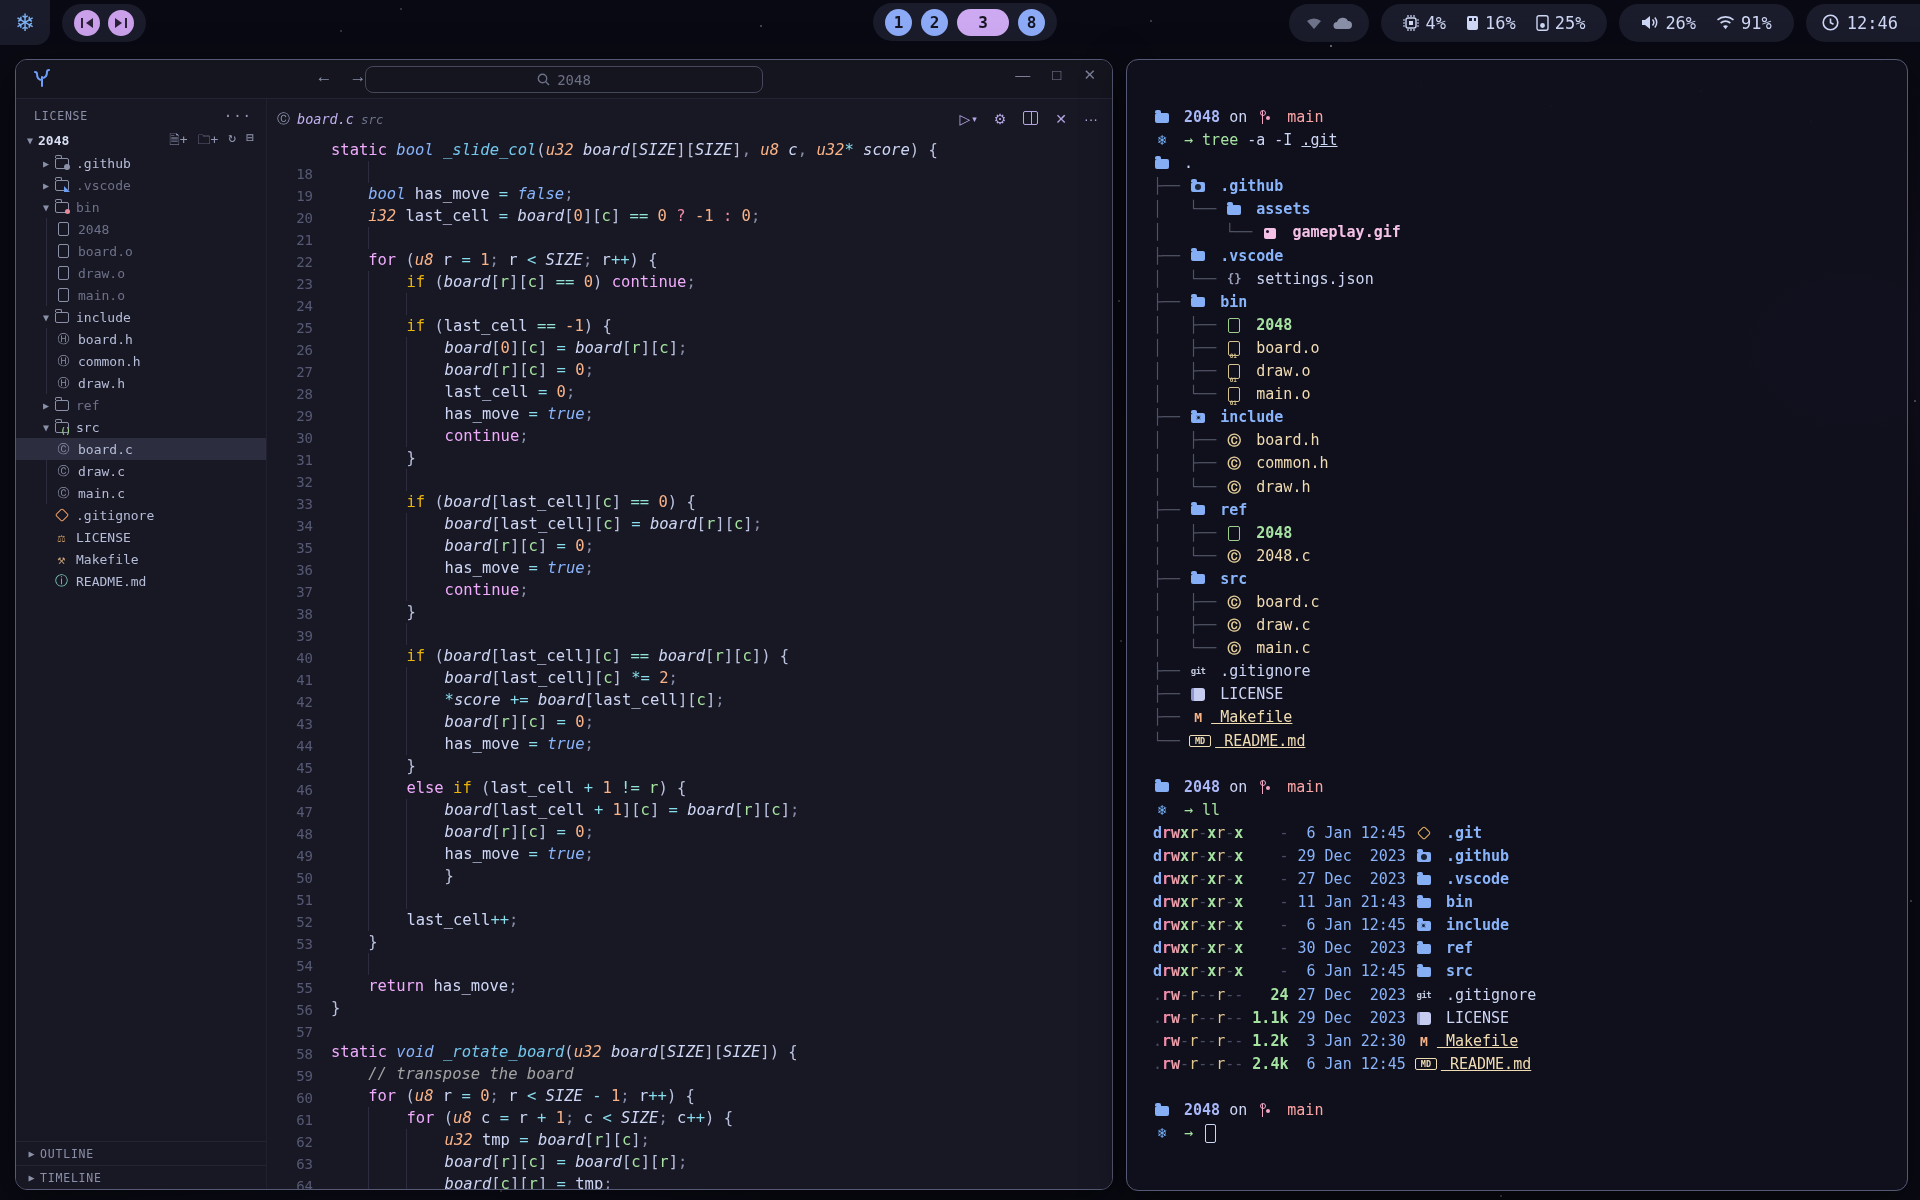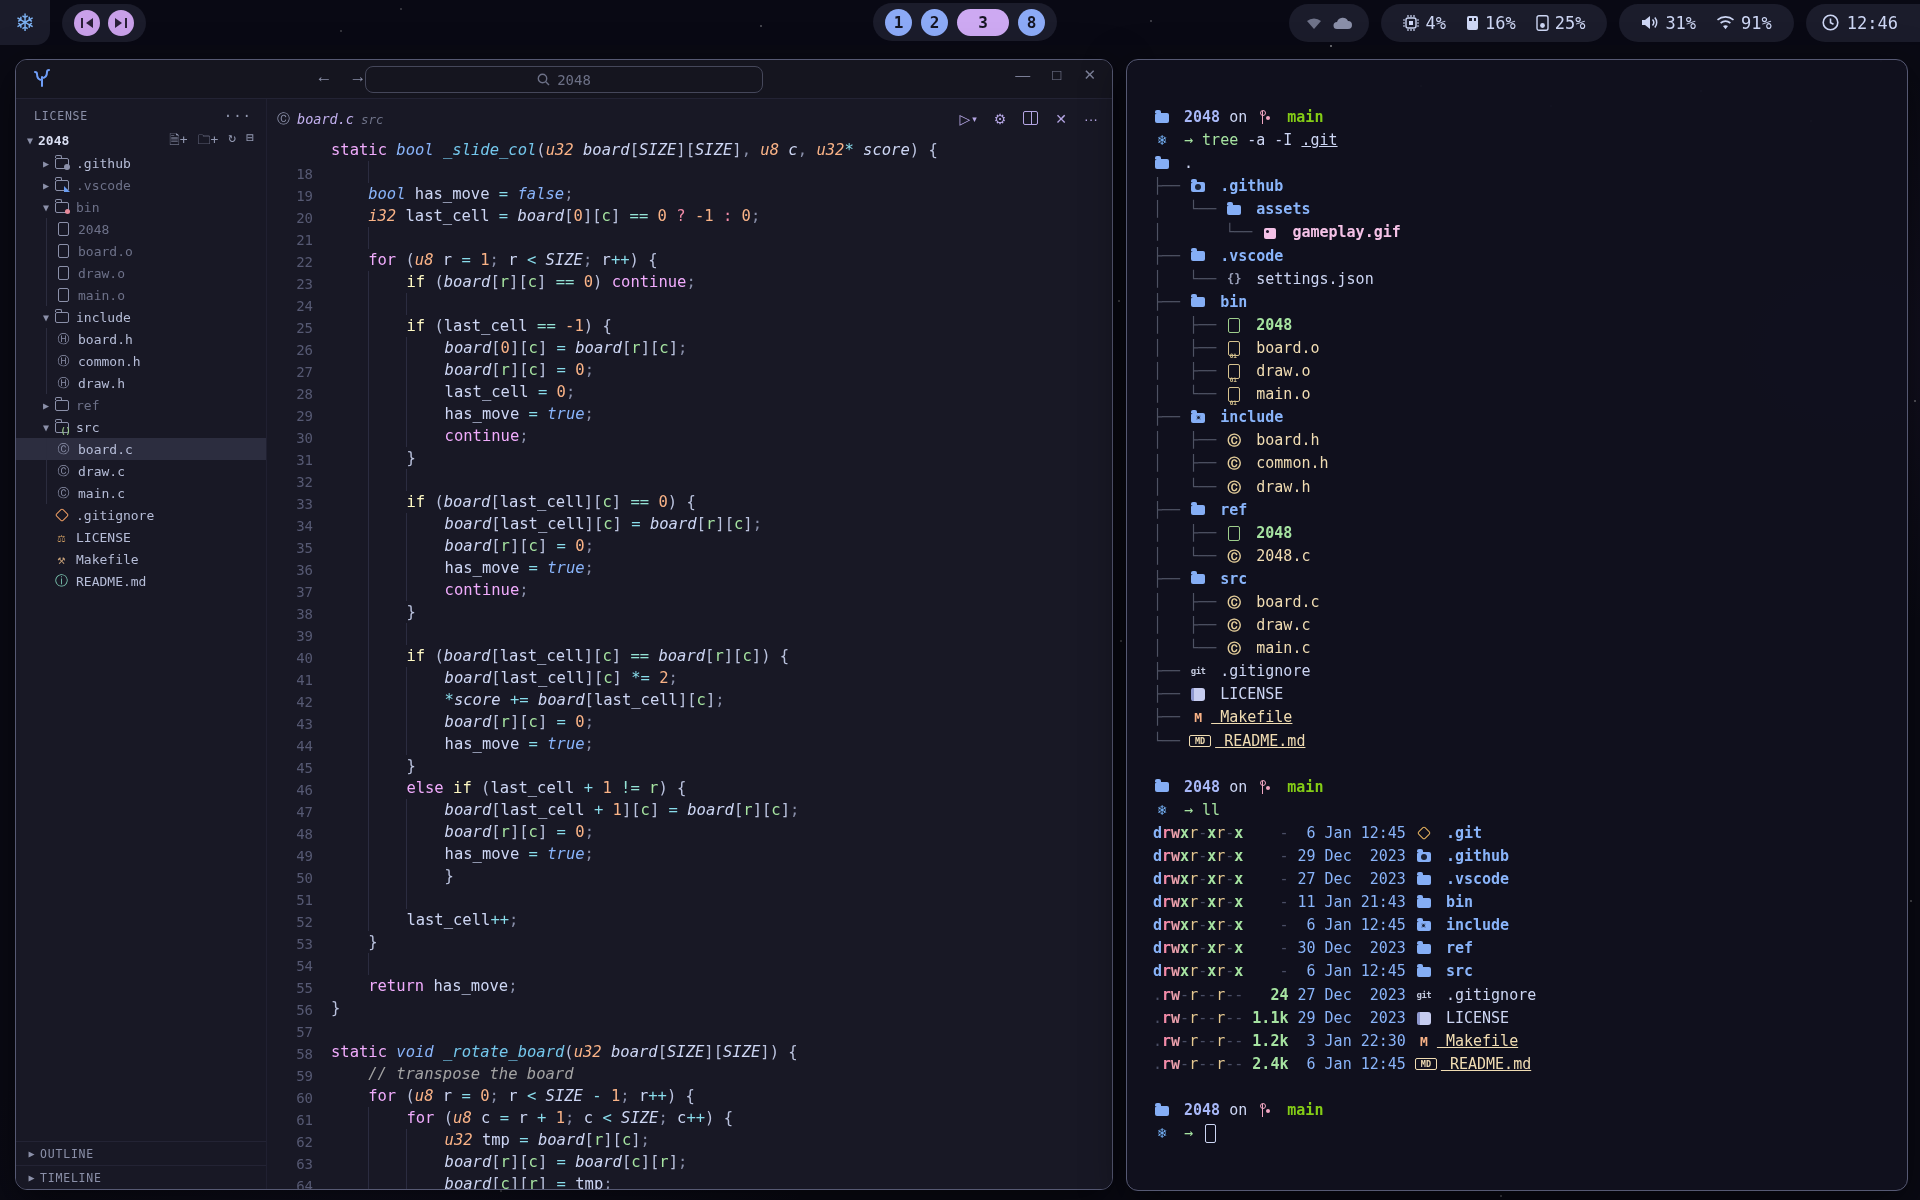--- a/index.html
+++ b/index.html
@@ -98,32 +98,32 @@
   .ic-split::before{content:"";position:absolute;left:50%;top:0;bottom:0;border-left:1.4px solid #b4a5e3;}
   .runwrap{display:flex;align-items:center;gap:2px;}
   .code{position:absolute;left:0;right:0;top:40px;bottom:0;font-family:"DejaVu Sans Mono",monospace;
     font-size:15.5px;line-height:22px;white-space:pre;}
   .cl{height:22px;display:flex;}
   .ln{width:46px;text-align:right;color:#565973;flex:0 0 46px;font-size:14px;margin-top:24px;}
   .lbody{padding-left:18px;display:flex;}
   .gd{display:inline-block;width:37.2px;}
   .gb{border-left:1px solid #2b2c40;}
   
-  .c-kw{color:#f0abfc;} .c-cf{color:#fef9c3;} .c-tb{color:#89b4fa;font-style:italic;}
+  .c-kw{color:#f0abfc;} .c-cf{color:#eab308;} .c-tb{color:#89b4fa;font-style:italic;}
   .c-ty{color:#fab387;font-style:italic;} .c-lit{color:#89b4fa;font-style:italic;}
   .c-fn{color:#74c7ec;font-style:italic;} .c-pv{color:#cdd6f4;font-style:italic;}
   .c-v{color:#cdd6f4;} .c-g{color:#a6e3a1;} .c-n{color:#fab387;}
   .c-op{color:#89dceb;} .c-cm{color:#94e2d5;} .c-q{color:#f38ba8;}
   .c-p{color:#bac2de;} .c-s{color:#8a90ab;} .c-cmt{color:#a3a3a3;font-style:italic;}
   
   .tbody{position:absolute;inset:0;padding:46px 0 0 26px;font-family:"DejaVu Sans Mono",monospace;
     font-size:15px;line-height:23.1px;white-space:pre;}
   .tl{height:23.1px;display:flex;align-items:center;}
   .t-w{color:#cdd6f4;} .t-wu{color:#cdd6f4;text-decoration:underline;}
-  .t-lv{color:#a8b8f8;font-weight:bold;} .t-pk{color:#84cc16;font-weight:bold;}
+  .t-lv{color:#a8b8f8;font-weight:bold;} .t-pk{color:#fca5a5;font-weight:normal;}
   .t-gn{color:#a6e3a1;} .t-gb{color:#a6e3a1;font-weight:bold;}
   .t-tr{color:#4e5263;} .t-db{color:#89b4fa;font-weight:bold;}
   .t-cr{color:#f0dcb2;} .t-cru{color:#f0dcb2;text-decoration:underline;}
   .t-pf{color:#f5c2e7;font-weight:bold;} .t-dt{color:#89b4fa;}
   .t-ds{color:#494d64;} .t-sz{color:#a6e3a1;font-weight:bold;}
   .t-pd{color:#89b4fa;font-weight:bold;} .t-pr{color:#f38ba8;font-weight:bold;}
   .t-pw{color:#eba0ac;font-weight:bold;} .t-px{color:#a6e3a1;font-weight:bold;}
   .t-py{color:#e5c890;} .t-pn{color:#494d64;}
   .ti{display:inline-flex;width:18px;height:16px;align-items:center;justify-content:center;margin-right:4px;flex:0 0 18px;}
   .i-dir,.i-dirgh,.i-dirg,.i-dir2{width:14px;height:10px;background:#85aef5;border-radius:2px;position:relative;}
@@ -209,21 +209,21 @@
           </svg>
           <span>25%</span>
         </span>
     </div>
     <div class="pill">
       <span class="stat">
           <svg width="18" height="15" viewBox="0 0 18 15">
             <path d="M1 5 h3 L9 1 v13 L4 10 H1 Z" fill="#cdd6f4"></path>
             <path d="M11.5 4.5 a4.5 4.5 0 0 1 0 6 M13.8 2.5 a7.5 7.5 0 0 1 0 10" stroke="#cdd6f4" stroke-width="1.5" fill="none"></path>
           </svg>
-          <span>31%</span>
+          <span>26%</span>
         </span>
       <span class="stat">
           <svg width="19" height="14" viewBox="0 0 19 14">
             <path d="M9.5 13.2 L12 10 a4.5 4.5 0 0 0-5 0 Z" fill="#cdd6f4"></path>
             <path d="M4.6 7 a8 8 0 0 1 9.8 0 M1.5 3.8 a12.5 12.5 0 0 1 16 0" stroke="#cdd6f4" stroke-width="1.6" fill="none"></path>
           </svg>
           <span>91%</span>
         </span>
     </div>
     <div class="pill">

